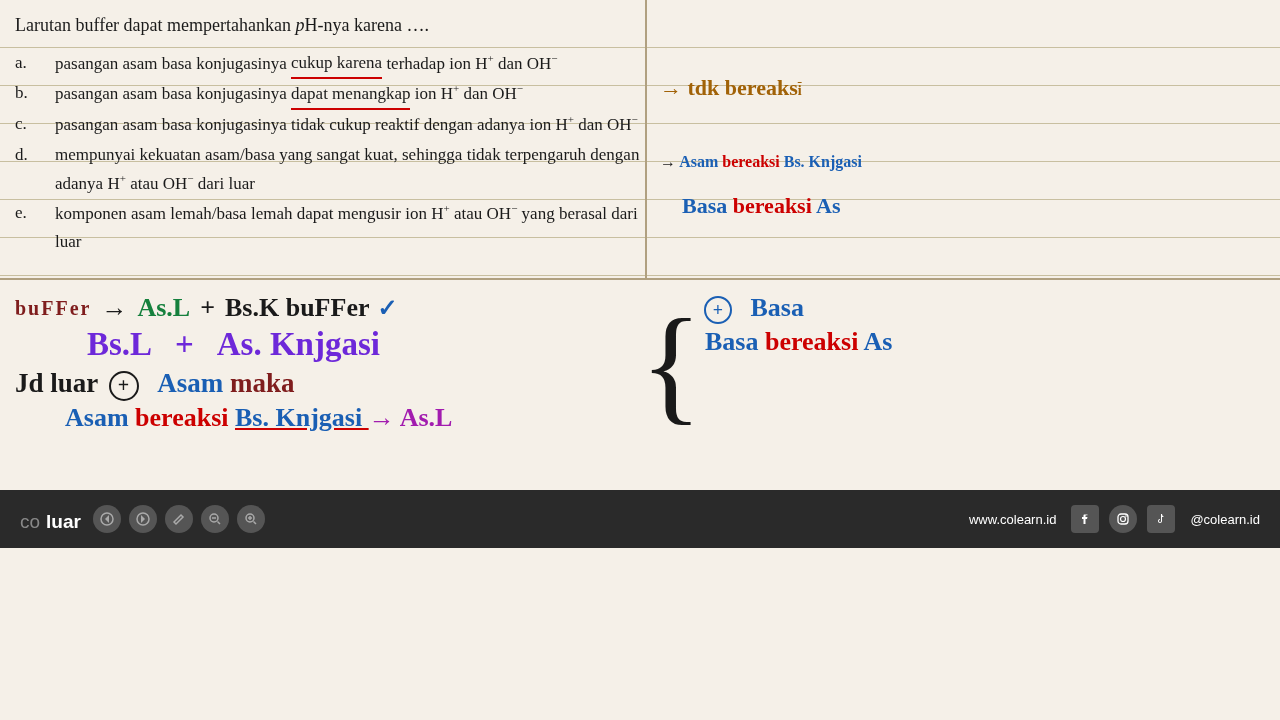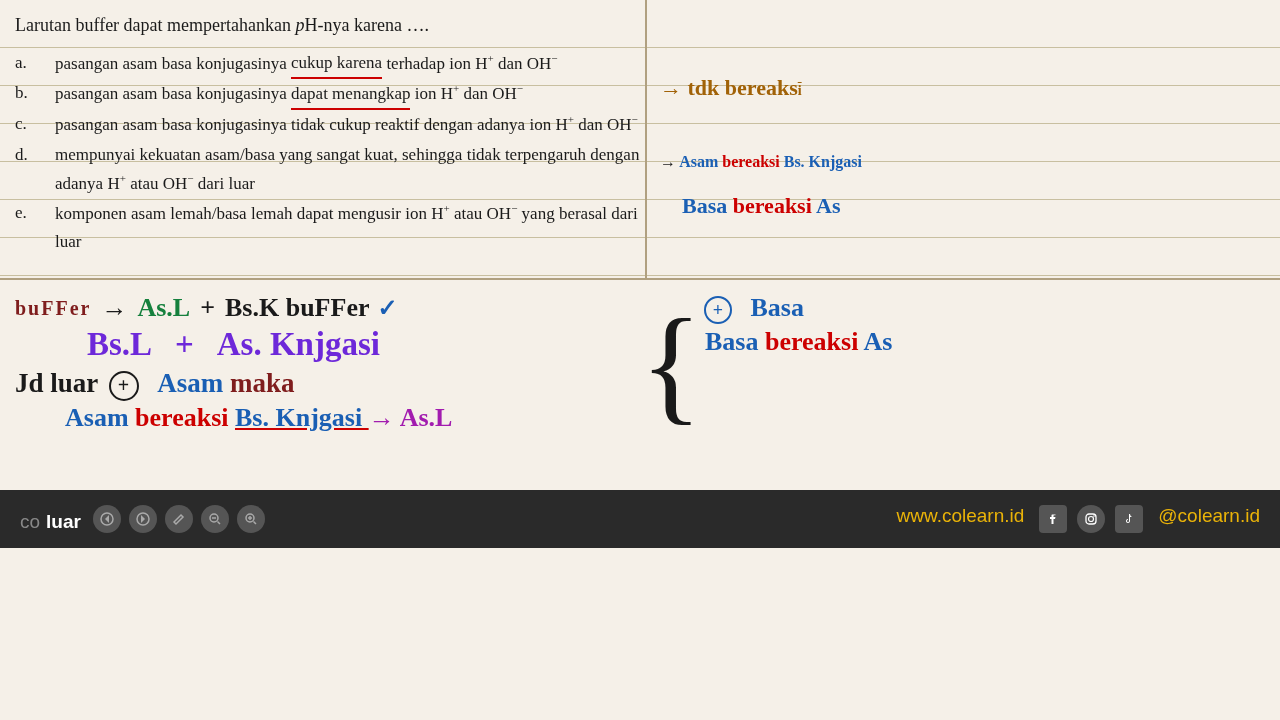--- a/index.html
+++ b/index.html
@@ -155,23 +155,24 @@
       border-radius: 50%;
       background: #555;
       display: flex;
       align-items: center;
       justify-content: center;
       cursor: pointer;
     }
 
     .footer-right {
       display: flex;
+      align-items: center;
       gap: 15px;
-      color: #eab308;
-      font-size: 19px;
+      color: #ffffff;
+      font-size: 13px;
       font-family: sans-serif;
     }
 
     .social-icons {
       display: flex;
       gap: 10px;
       align-items: center;
     }
 
     .social-icon {

